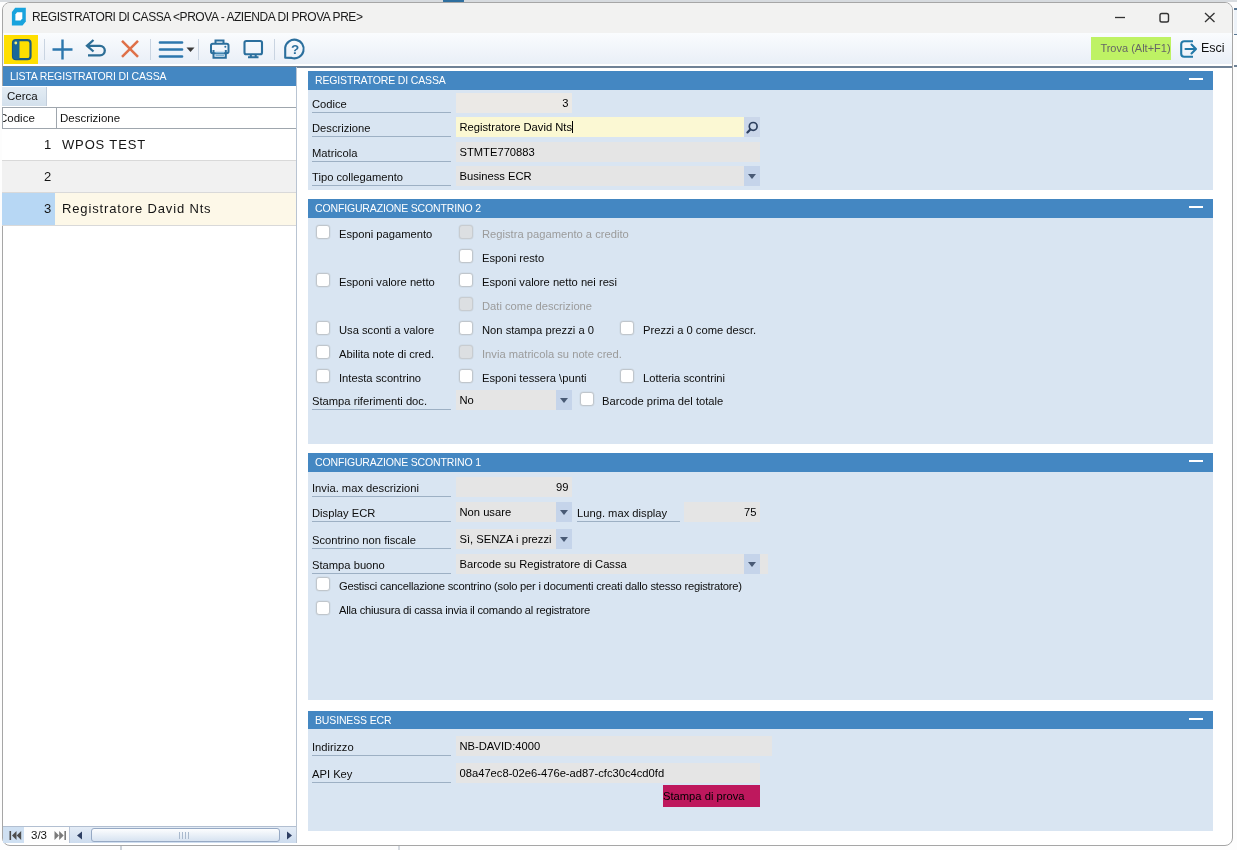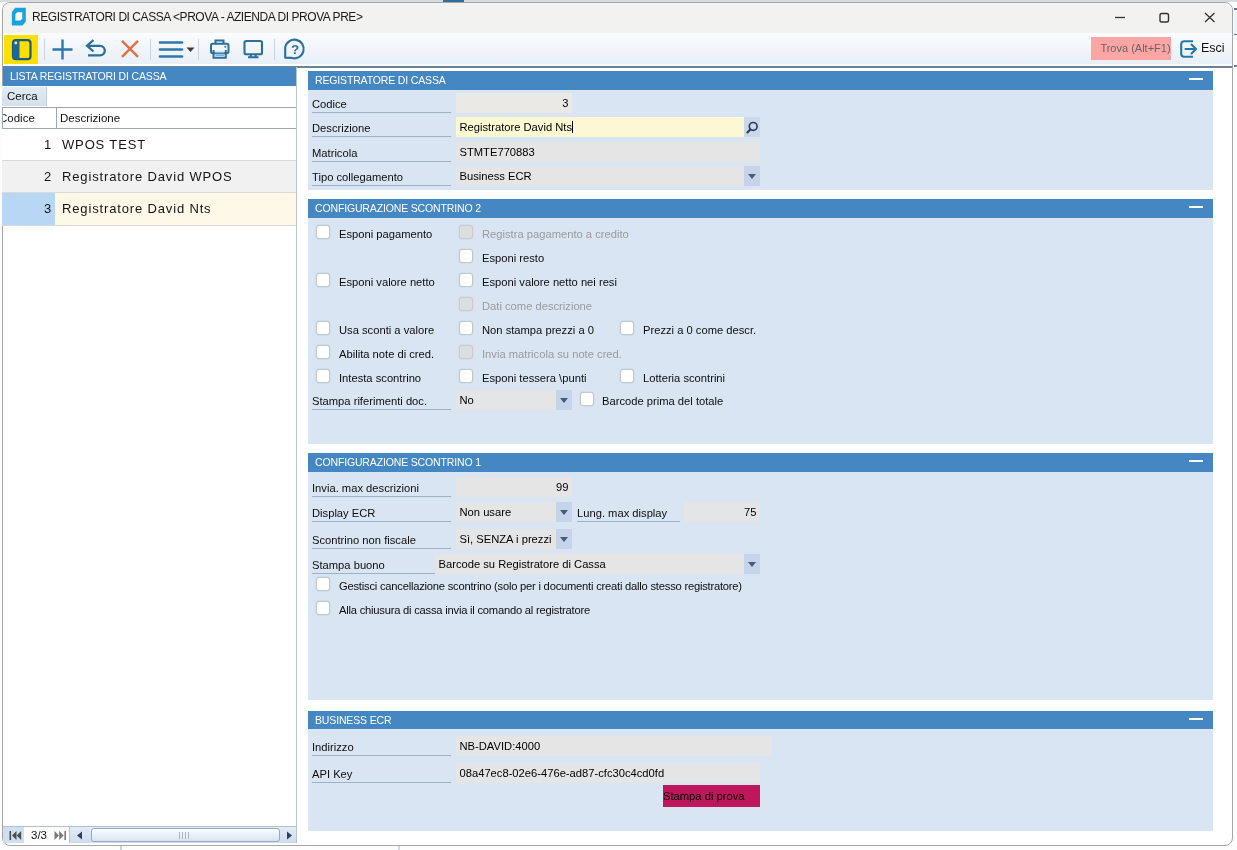--- a/index.html
+++ b/index.html
@@ -16,21 +16,21 @@
 #titlebar { left:3px; top:3px; width:1229px; height:30px; background:#f2f2f1; border-radius:7px 7px 0 0; }
 
 
 #title { left:32px; top:10px; font-size:12px; color:#1b1b1b; letter-spacing:-0.45px; }
 
 
 #toolbar { left:3px; top:33px; width:1229px; height:31px; background:linear-gradient(#fafcfe,#e9eff7); }
 #toolbarline { left:3px; top:66px; width:1229px; height:2px; background:#6f8296; }
 .tsep { top:39px; width:1px; height:21px; background:#c9d4e1; }
 #ybox { left:4px; top:35px; width:34px; height:29px; background:#ffdf00; }
-#trova { left:1091px; top:37px; width:80px; height:23px; background:#fca5a5; font-size:11px; color:#666; text-align:center; text-indent:9px; line-height:23px; }
+#trova { left:1091px; top:37px; width:80px; height:23px; background:#bef264; font-size:11px; color:#666; text-align:center; text-indent:9px; line-height:23px; }
 #esci { left:1201px; top:41px; font-size:12.5px; color:#111; }
 
 
 #lp-head { left:3px; top:67px; width:293px; height:19px; background:#4487c2; color:#fff; font-size:10.5px; line-height:19px; padding-left:7px; letter-spacing:-0.15px; }
 #lp-cerca { left:2px; top:86px; width:295px; height:21px; background:#fff; }
 #lp-cerca .cell { position:absolute; left:0; top:1px; width:45px; height:19px; background:linear-gradient(#e3ecf4,#d3e0ec); border-right:1px solid #c3cedb; font-size:11.5px; color:#111; line-height:19px; padding-left:5px; }
 #lp-colh { left:2px; top:107px; width:295px; height:22px; background:#fff; border:1px solid #9fa6ad; overflow:hidden; }
 #lp-colh .c1 { position:absolute; left:-4px; top:0; font-size:11.5px; line-height:20px; color:#111; }
 #lp-colh .sep { position:absolute; left:53px; top:0; width:1px; height:22px; background:#9fa6ad; }
 #lp-colh .c2 { position:absolute; left:57px; top:0; font-size:11.5px; line-height:20px; color:#111; }
@@ -137,21 +137,20 @@
     <span class="c1">Codice</span>
     <span class="sep"></span>
     <span class="c2">Descrizione</span>
   </div>
 <div class="abs lrow" style="top:129px;background:#fff;">
     <span class="code">1</span>
     <span class="desc">WPOS TEST</span>
   </div>
 <div class="abs lrow" style="top:161px;background:#f1f1f1;">
     <span class="code">2</span>
-    <span class="desc">Registratore David WPOS</span>
   </div>
 <div class="abs lrow" style="top:193px;height:33px;background:#fdf8e8;">
     <span class="code" style="background:#b7d7f4;width:53px;height:32px;padding-right:3px;">3</span>
     <span class="desc">Registratore David Nts</span>
   </div>
 <div class="abs" id="lp-right-border"></div>
 <div class="abs" id="pager">
   <div style="position:absolute;left:0;top:0;width:21px;height:16px;background:#cfe0f2;"></div>
   <div style="position:absolute;left:21px;top:0;width:45px;height:16px;background:#fdfdfd;"></div>
   <svg style="position:absolute;left:6px;top:4px;" width="13" height="9" viewBox="0 0 13 9">
@@ -238,21 +237,21 @@
 <div class="abs fld num" style="left:456px;top:477px;width:116px;">99</div>
 <div class="abs lbl" style="top:503px;">Display ECR</div>
 <div class="abs fld" style="left:456px;top:502px;width:100px;">Non usare</div>
 <div class="abs combo-arrow" style="left:556px;top:502px;"></div>
 <div class="abs lbl" style="left:577px;top:503px;width:103px;">Lung. max display</div>
 <div class="abs fld num" style="left:684px;top:502px;width:76px;">75</div>
 <div class="abs lbl" style="top:530px;">Scontrino non fiscale</div>
 <div class="abs fld" style="left:456px;top:529px;width:100px;">Sì, SENZA i prezzi</div>
 <div class="abs combo-arrow" style="left:556px;top:529px;"></div>
 <div class="abs lbl" style="top:555px;">Stampa buono</div>
-<div class="abs fld" style="left:435px;top:554px;width:312px;">Barcode su Registratore di Cassa</div>
+<div class="abs fld" style="left:456px;top:554px;width:312px;">Barcode su Registratore di Cassa</div>
 <div class="abs combo-arrow" style="left:744px;top:554px;"></div>
 <div class="abs cb" style="left:316px;top:577px;"></div>
 <div class="abs cblbl" style="left:339px;top:579px;letter-spacing:-0.22px;">Gestisci cancellazione scontrino (solo per i documenti creati dallo stesso registratore)</div>
 <div class="abs cb" style="left:316px;top:601px;"></div>
 <div class="abs cblbl" style="left:339px;top:603px;letter-spacing:-0.22px;">Alla chiusura di cassa invia il comando al registratore</div>
 
 <div class="abs sech" style="top:711px;">BUSINESS ECR<span class="dash"></span></div>
 <div class="abs secb" style="top:729px;height:102px;"></div>
 <div class="abs lbl" style="top:737px;">Indirizzo</div>
 <div class="abs fld" style="left:456px;top:736px;width:316px;">NB-DAVID:4000</div>

